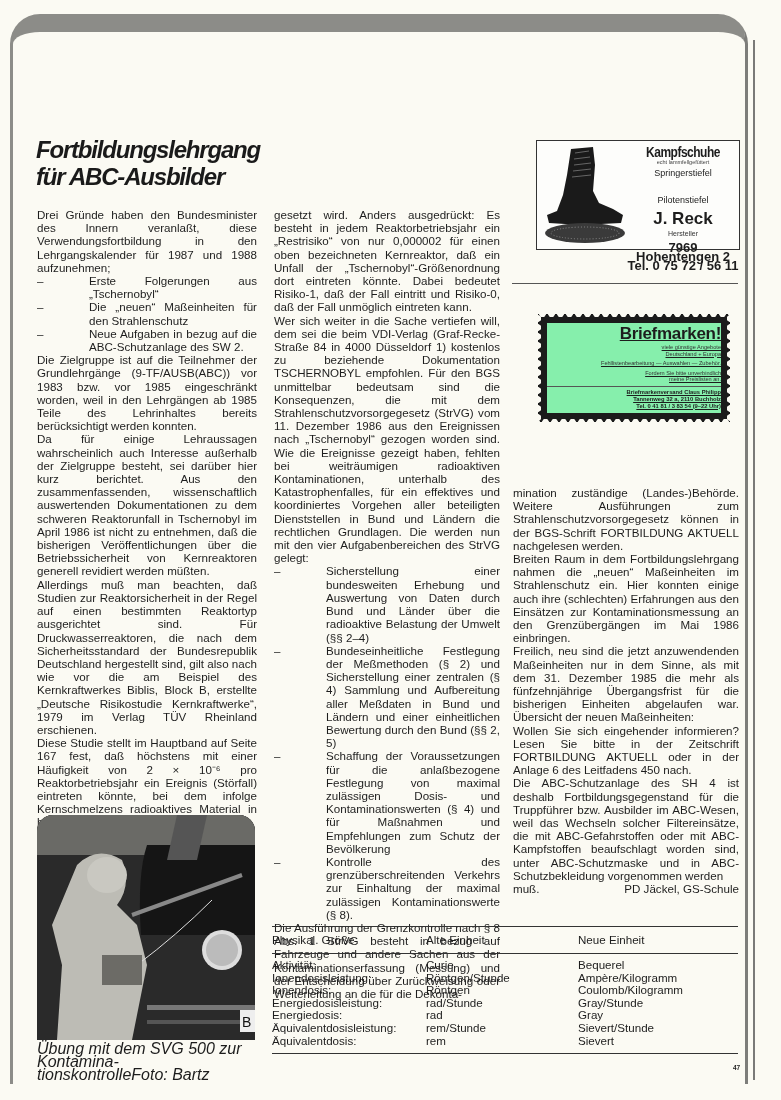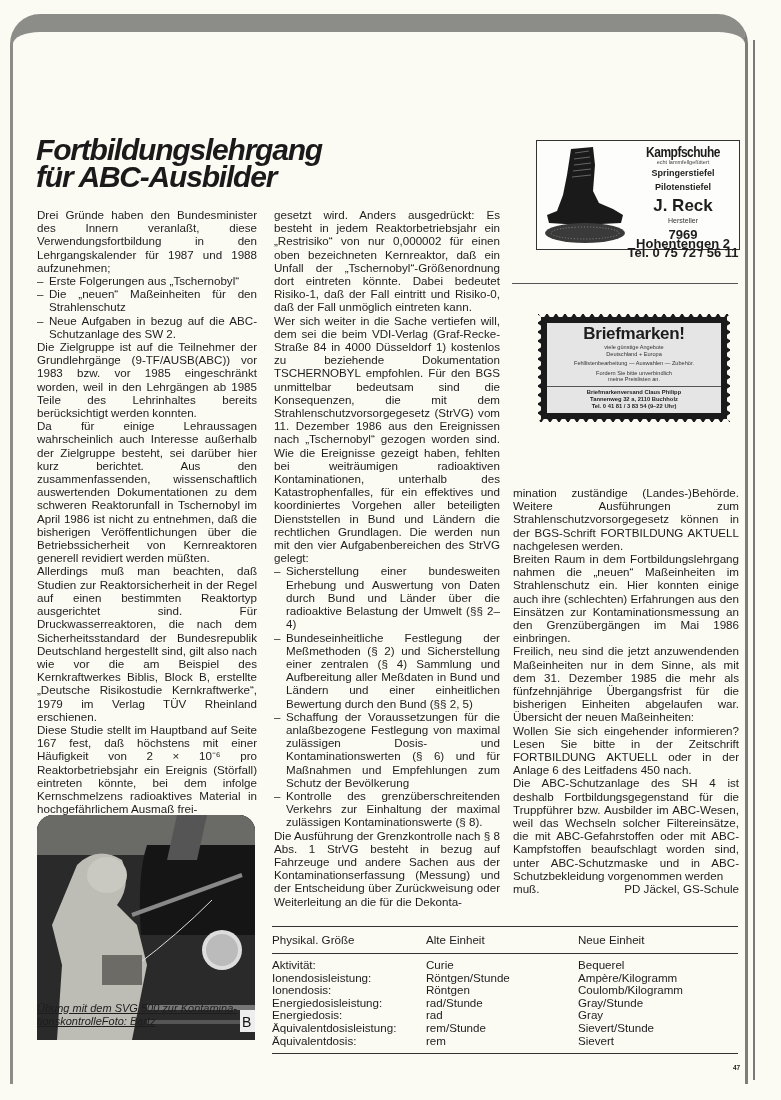--- a/index.html
+++ b/index.html
@@ -12,43 +12,43 @@
   .frame {
     position:absolute; left:10px; top:14px; width:738px; height:1070px;
     border-top:18px solid #8c8c88;
     border-left:3px solid #8c8c88;
     border-right:3px solid #7d7d7a;
     border-radius:30px 30px 0 0;
     box-sizing:border-box;
   }
   .title {
     position:absolute; left:36px; top:136px;
-    font-weight:bold; font-style:italic; font-size:30px; line-height:27px;
+    font-weight:bold; font-style:italic; font-size:24px; line-height:27px;
     letter-spacing:-1.2px; color:#1a1a1a;
     font-family:"Liberation Sans", sans-serif;
   }
   .col { position:absolute; font-size:11.6px; line-height:13.2px; text-align:justify; }
   .col p { margin:0; }
   .col1 { left:37px; top:208px; width:220px; }
   .col2 { left:274px; top:208px; width:226px; }
   .col3 { left:513px; top:486px; width:226px; }
   .dash { display:flex; }
   .dash .d { width:12px; flex:0 0 12px; }
-  .dash .t { flex:1; text-align:justify; }
+  .dash .t { flex:1; text-align:justify;margin-left:40px; }
   .sig { display:flex; justify-content:space-between; }
 
   .ad1 {
     position:absolute; left:536px; top:140px; width:204px; height:110px;
     border:1px solid #333; background:#fdfdfb; box-sizing:border-box;
   }
   .boot { position:absolute; left:4px; top:4px; width:88px; height:100px; }
   .ad1 .txt { position:absolute; left:90px; top:4px; width:112px; text-align:center; }
   .ad1 .h1 { font-weight:bold; font-size:12px; letter-spacing:-0.5px; transform:scaleY(1.15); font-family:"Liberation Sans Narrow","Liberation Sans",sans-serif; }
   .ad1 .small { font-size:5.5px; color:#444; }
-  .ad1 .h2 { font-weight:bold; font-size:9px; line-height:10px; margin-top:3px; }
+  .ad1 .h2 { font-weight:normal; font-size:9px; line-height:10px; margin-top:3px; }
   .ad1 .big { font-weight:bold; font-size:17px; margin-top:4px; }
   .ad1 .mfg { font-size:7px; color:#333; margin-top:1px; }
   .ad1 .addr { font-weight:bold; font-size:13px; line-height:9px; margin-top:6px; }
 
   .rule1 { position:absolute; left:512px; top:283px; width:226px; border-top:1px solid #555; }
 
   .ad2 {
     position:absolute; left:538px; top:314px; width:192px; height:108px;
     background:#1b1b1b;
     clip-path: polygon(0 0,100% 0,100% 100%,0 100%);
@@ -62,34 +62,34 @@
   .ad2 .perf-bot { bottom:0; transform:rotate(180deg); }
   .ad2 .perf-l, .ad2 .perf-r {
     position:absolute; top:0; width:8px; height:100%;
     background-image: radial-gradient(circle at 0 50%, #fbfaf3 3px, transparent 3.5px);
     background-size:8px 9px;
   }
   .ad2 .perf-l { left:0; }
   .ad2 .perf-r { right:0; transform:rotate(180deg); }
   .ad2 .inner {
     position:absolute; left:9px; top:9px; right:9px; bottom:9px;
-    background:#e5e5e5; text-align:center; overflow:hidden;
+    background:#86efac; text-align:right; overflow:hidden;text-decoration:underline;
   }
   .ad2 .hdr { font-weight:bold; font-size:17px; margin-top:1px; letter-spacing:-0.3px; }
   .ad2 .s { font-size:5.6px; line-height:6.6px; color:#333; }
   .ad2 .sep { border-top:1px solid #555; margin:3px 0 2px; }
   .ad2 .b { font-weight:bold; font-size:5.8px; line-height:6.8px; }
 
   .photo {
     position:absolute; left:37px; top:815px; width:218px; height:225px;
     border-radius:16px 16px 0 0; overflow:hidden; background:#222;
   }
   .caption {
-    position:absolute; left:37px; top:1002px; width:216px;
-    font-style:italic; font-size:11px; line-height:13px;text-decoration:underline;
+    position:absolute; left:37px; top:1042px; width:216px;
+    font-style:italic; font-size:16px; line-height:13px;
   }
   .caption .row2 { display:flex; justify-content:flex-start; }
 
   .table {
     position:absolute; left:272px; top:926px; width:466px; font-size:11.6px;
   }
   .table .hr { border-top:1px solid #333; }
   .table .hrow, .table .row { display:flex; }
   .table .hrow { padding:6px 0 7px; }
   .table .c1 { width:154px; }
@@ -136,21 +136,21 @@
   <div class="dash">
       <span class="d">–</span>
       <span class="t">Sicherstellung einer bundesweiten Erhebung und Auswertung von Daten durch Bund und Länder über die radioaktive Belastung der Umwelt (§§ 2–4)</span>
     </div>
   <div class="dash">
       <span class="d">–</span>
       <span class="t">Bundeseinheitliche Festlegung der Meßmethoden (§ 2) und Sicherstellung einer zentralen (§ 4) Sammlung und Aufbereitung aller Meßdaten in Bund und Ländern und einer einheitlichen Bewertung durch den Bund (§§ 2, 5)</span>
     </div>
   <div class="dash">
       <span class="d">–</span>
-      <span class="t">Schaffung der Voraussetzungen für die anlaßbezogene Festlegung von maximal zulässigen Dosis- und Kontaminationswerten (§ 6) und für Maßnahmen und Empfehlungen zum Schutz der Bevölkerung</span>
+      <span class="t">Schaffung der Voraussetzungen für die anlaßbezogene Festlegung von maximal zulässigen Dosis- und Kontaminationswerten (§ 4) und für Maßnahmen und Empfehlungen zum Schutz der Bevölkerung</span>
     </div>
   <div class="dash">
       <span class="d">–</span>
       <span class="t">Kontrolle des grenzüberschreitenden Verkehrs zur Einhaltung der maximal zulässigen Kontaminationswerte (§ 8).</span>
     </div>
   <p>Die Ausführung der Grenzkontrolle nach § 8 Abs. 1 StrVG besteht in bezug auf Fahrzeuge und andere Sachen aus der Kontaminationserfassung (Messung) und der Entscheidung über Zurückweisung oder Weiterleitung an die für die Dekonta-</p>
 </div>
 
 <div class="col col3">
   <p>mination zuständige (Landes-)Behörde. Weitere Ausführungen zum Strahlenschutzvorsorgegesetz können in der BGS-Schrift FORTBILDUNG AKTUELL nachgelesen werden.</p>
@@ -168,21 +168,21 @@
   <svg class="boot" viewBox="0 0 88 100">
     <path d="M30 4 L52 2 L54 20 L52 46 L58 58 L72 64 L82 70 L80 78 L40 80 L8 78 L6 70 L16 66 L22 50 L26 30 Z" fill="#1a1a1a"></path>
     <path d="M34 8 L48 6 M33 14 L49 12 M33 20 L50 18 M32 26 L50 24 M31 32 L50 30" stroke="#666" stroke-width="1"></path>
     <ellipse cx="44" cy="88" rx="40" ry="10" fill="#3a3a3a"></ellipse>
     <ellipse cx="44" cy="88" rx="34" ry="6" fill="none" stroke="#888" stroke-dasharray="1 2"></ellipse>
   </svg>
   <div class="txt">
     <div class="h1">Kampfschuhe</div>
     <div class="small">echt lammfellgefüttert</div>
     <div class="h2">Springerstiefel</div>
-    <div class="h2" style="margin-top:4px">Pilotenstiefel</div>
+    <div class="h2" style="margin-top:17px">Pilotenstiefel</div>
     <div class="big">J. Reck</div>
     <div class="mfg">Hersteller</div>
     <div class="addr">7969 Hohentengen 2</div>
     <div class="addr" style="margin-top:0">Tel. 0 75 72 / 56 11</div>
   </div>
 </div>
 
 <div class="rule1"></div>
 
 <div class="ad2">

